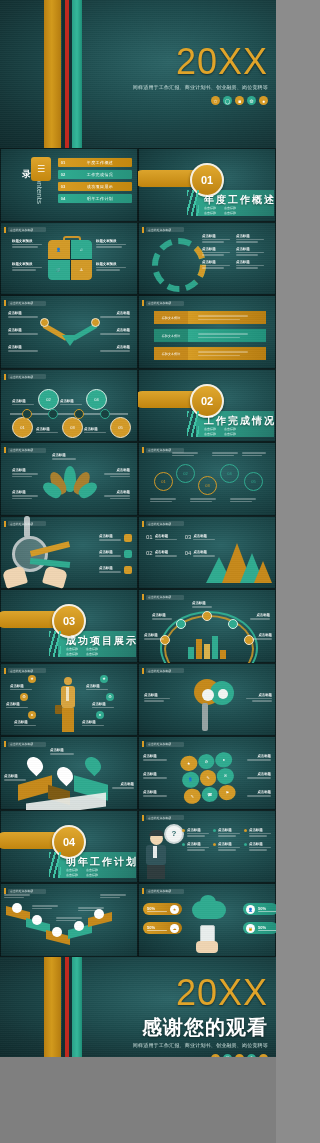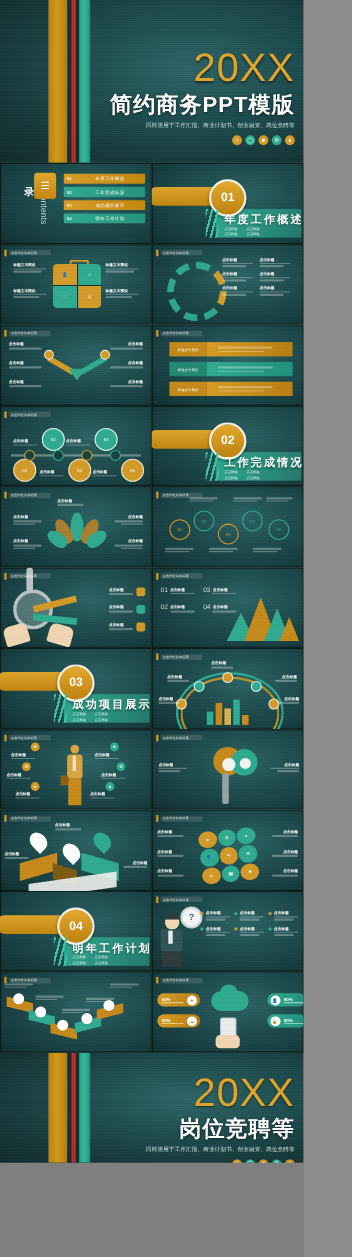--- a/index.html
+++ b/index.html
@@ -104,21 +104,20 @@
   <div class="slide cover">
     <div class="stripes">
       <div class="st gold"></div>
       <div class="st dark"></div>
       <div class="st red"></div>
       <div class="st dark2"></div>
       <div class="st teal"></div>
     </div>
     <div class="cover-txt">
       <div class="year">20XX</div>
-      <div class="maintitle">简约商务PPT模版</div>
       <div class="subtitle">同样适用于工作汇报、商业计划书、创业融资、岗位竞聘等</div>
       <div class="dots">
         <div class="dot g">☆</div>
         <div class="dot t">◯</div>
         <div class="dot g">■</div>
         <div class="dot t">⚙</div>
         <div class="dot g">●</div>
       </div>
     </div>
   </div>
@@ -977,21 +976,21 @@
   <div class="slide closing">
     <div class="stripes">
       <div class="st gold"></div>
       <div class="st dark"></div>
       <div class="st red"></div>
       <div class="st dark2"></div>
       <div class="st teal"></div>
     </div>
     <div class="closing-txt">
       <div class="year">20XX</div>
-      <div class="maintitle">岗位竞聘等</div>
+      <div class="maintitle">感谢您的观看</div>
       <div class="subtitle">同样适用于工作汇报、商业计划书、创业融资、岗位竞聘等</div>
       <div class="dots">
         <div class="dot g">☆</div>
         <div class="dot t">◯</div>
         <div class="dot g">■</div>
         <div class="dot t">⚙</div>
         <div class="dot g">●</div>
       </div>
     </div>
   </div>

